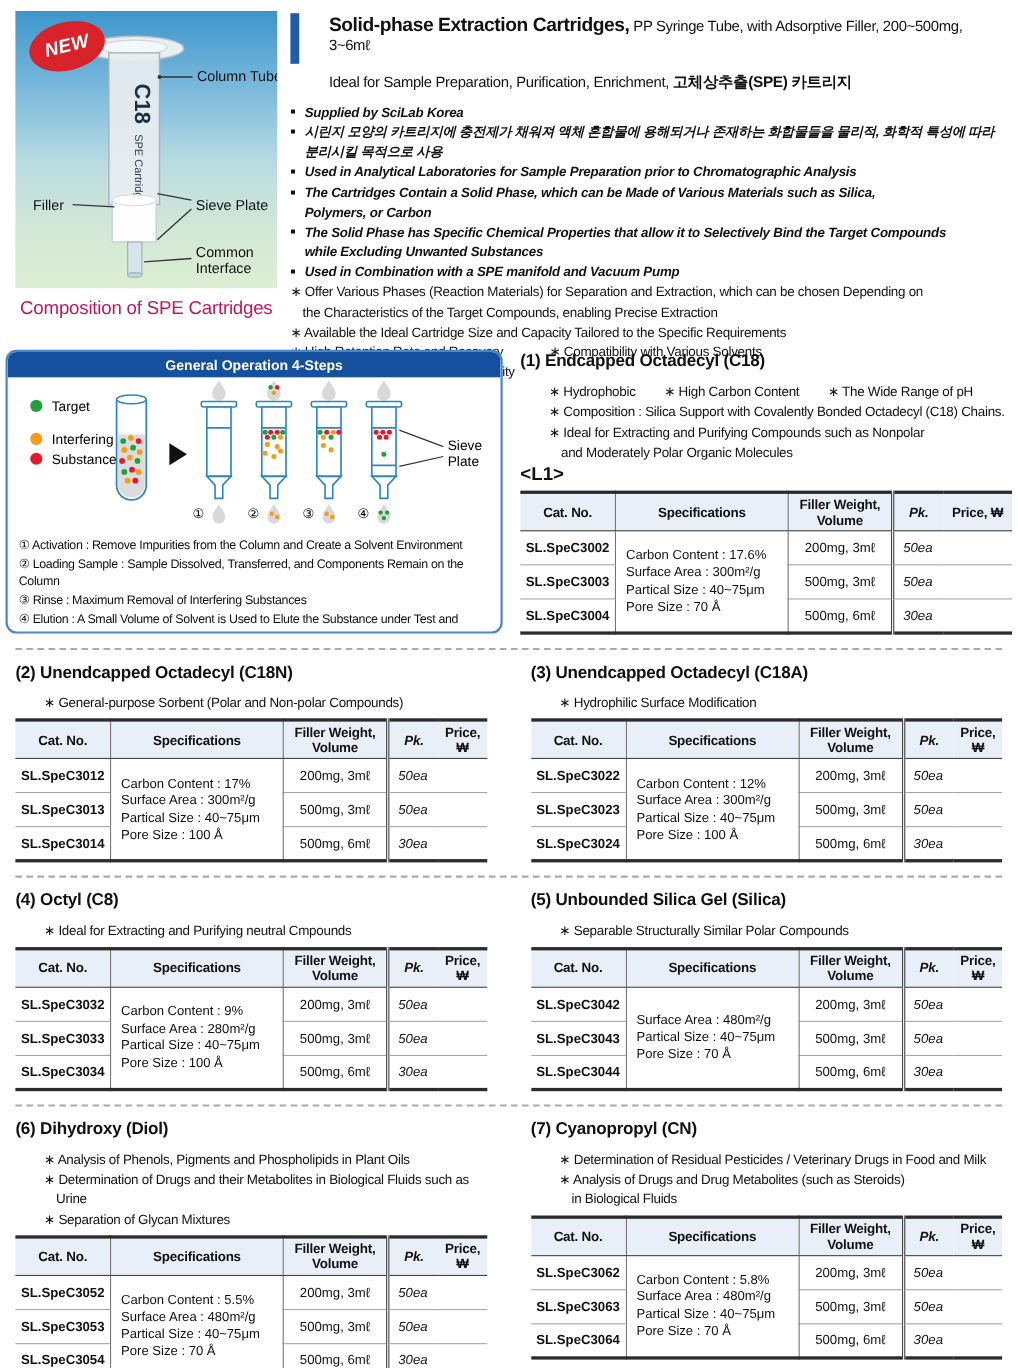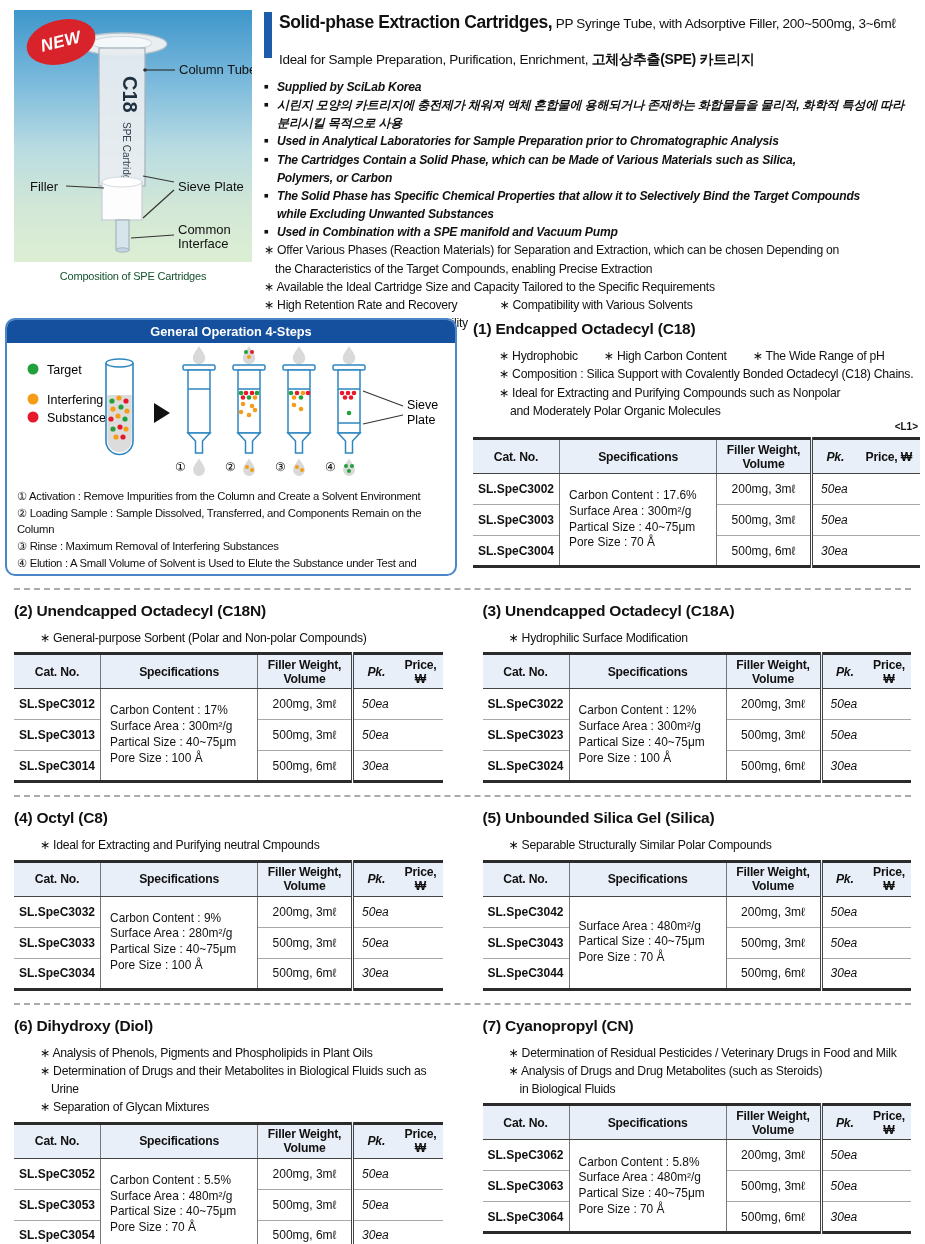--- a/index.html
+++ b/index.html
@@ -8,24 +8,24 @@
   .page { position:relative; width:925px; height:1244px; overflow:hidden; background:#fff; }
 
   
   .top { display:flex; gap:12px; padding:10px 12px 0 14px; height:312px; }
   .left-col { width:238px; flex:0 0 238px; }
   .image-box { position:relative; width:238px; height:252px;
     background:linear-gradient(180deg,#3e96cb 0%, #7ab9dc 28%, #b9dce2 55%, #d2e7d6 78%, #dcefd4 100%); }
   .new-badge { position:absolute; left:14px; top:12px; width:66px; height:40px; background:#d8232a;
     border-radius:50%; transform:rotate(-14deg); color:#fff; font-weight:700; font-style:italic;
     font-size:17px; text-align:center; line-height:40px; letter-spacing:.5px; box-shadow:0 0 0 2px #d8232a; }
-  .caption { text-align:center; font-size:11px; margin-top:8px; color:#14532d; letter-spacing:-.2px; }
+  .caption { text-align:center; font-size:17px; margin-top:8px; color:#be185d; letter-spacing:-.2px; }
 
   .right-col { flex:1; padding-top:2px; }
-  .title-row { display:flex; gap:7px; }
+  .title-row { display:flex; gap:27px; }
   .title-bar { width:8px; height:46px; background:#1d5bab; flex:0 0 8px; }
   .t-line1 { font-size:13.5px; letter-spacing:-.3px; }
   .t-bold { font-size:17.5px; font-weight:700; letter-spacing:-.4px; }
   .t-line2 { font-size:13.5px; margin-top:18px; letter-spacing:-.3px; }
   .t-kr { font-weight:700; font-size:14px; }
 
   .sq-list { list-style:none; margin-top:9px; font-size:12.1px; font-weight:700; font-style:italic; line-height:1.5; letter-spacing:-.2px; }
   .sq-list li { position:relative; padding-left:13px; white-space:pre-line; }
   .sq-list li::before { content:"■"; position:absolute; left:0; top:3px; font-size:7.5px; font-style:normal; }
   .ast-list { list-style:none; font-size:12.2px; line-height:1.5; letter-spacing:-.25px; }
@@ -38,21 +38,21 @@
   .mid { display:grid; grid-template-columns:452px 1fr; gap:16px; padding:0 5px; margin-top:6px; }
   .op-panel { width:452px; height:258px; border:2px solid #4a86c8; border-radius:10px; overflow:hidden; background:#fff; }
   .op-header { height:23px; background:#14509e; color:#fff; font-weight:700; font-size:12.8px; text-align:center; line-height:23px; }
   .op-svg { display:block; margin-top:2px; }
   .op-steps { font-size:11.3px; line-height:1.48; padding:1px 8px 0 10px; letter-spacing:-.3px; }
 
   
   .section-head { font-size:15.5px; font-weight:700; letter-spacing:-.2px; margin:2px 0 9px; }
   .section-bullets { margin-left:26px; font-size:12.2px; line-height:1.5; letter-spacing:-.25px; }
   .b-line .ast-item + .ast-item { margin-left:26px; }
-  .corner-tag { text-align:right; font-size:10px; font-weight:700; margin:1px 2px 1px 0; }
+  .corner-tag { font-size:17px; font-weight:700; margin:1px 2px 1px 0; }
 
   .cat-table { width:100%; border-collapse:collapse; font-size:12px; margin-top:5px;
     border-top:3px solid #2b2b2b; border-bottom:3px solid #2b2b2b; }
   .cat-table th { background:#e9eff8; font-weight:700; font-size:12.2px; height:35px;
     border-bottom:1.5px solid #444; text-align:center; letter-spacing:-.2px; }
   .cat-table th.c-fill { white-space:pre-line; line-height:1.15; }
   .cat-table td { height:31px; padding:2px 5px; }
   .c-cat { width:82px; }
   .c-spec { width:157px; }
   .c-fill { width:95px; }

